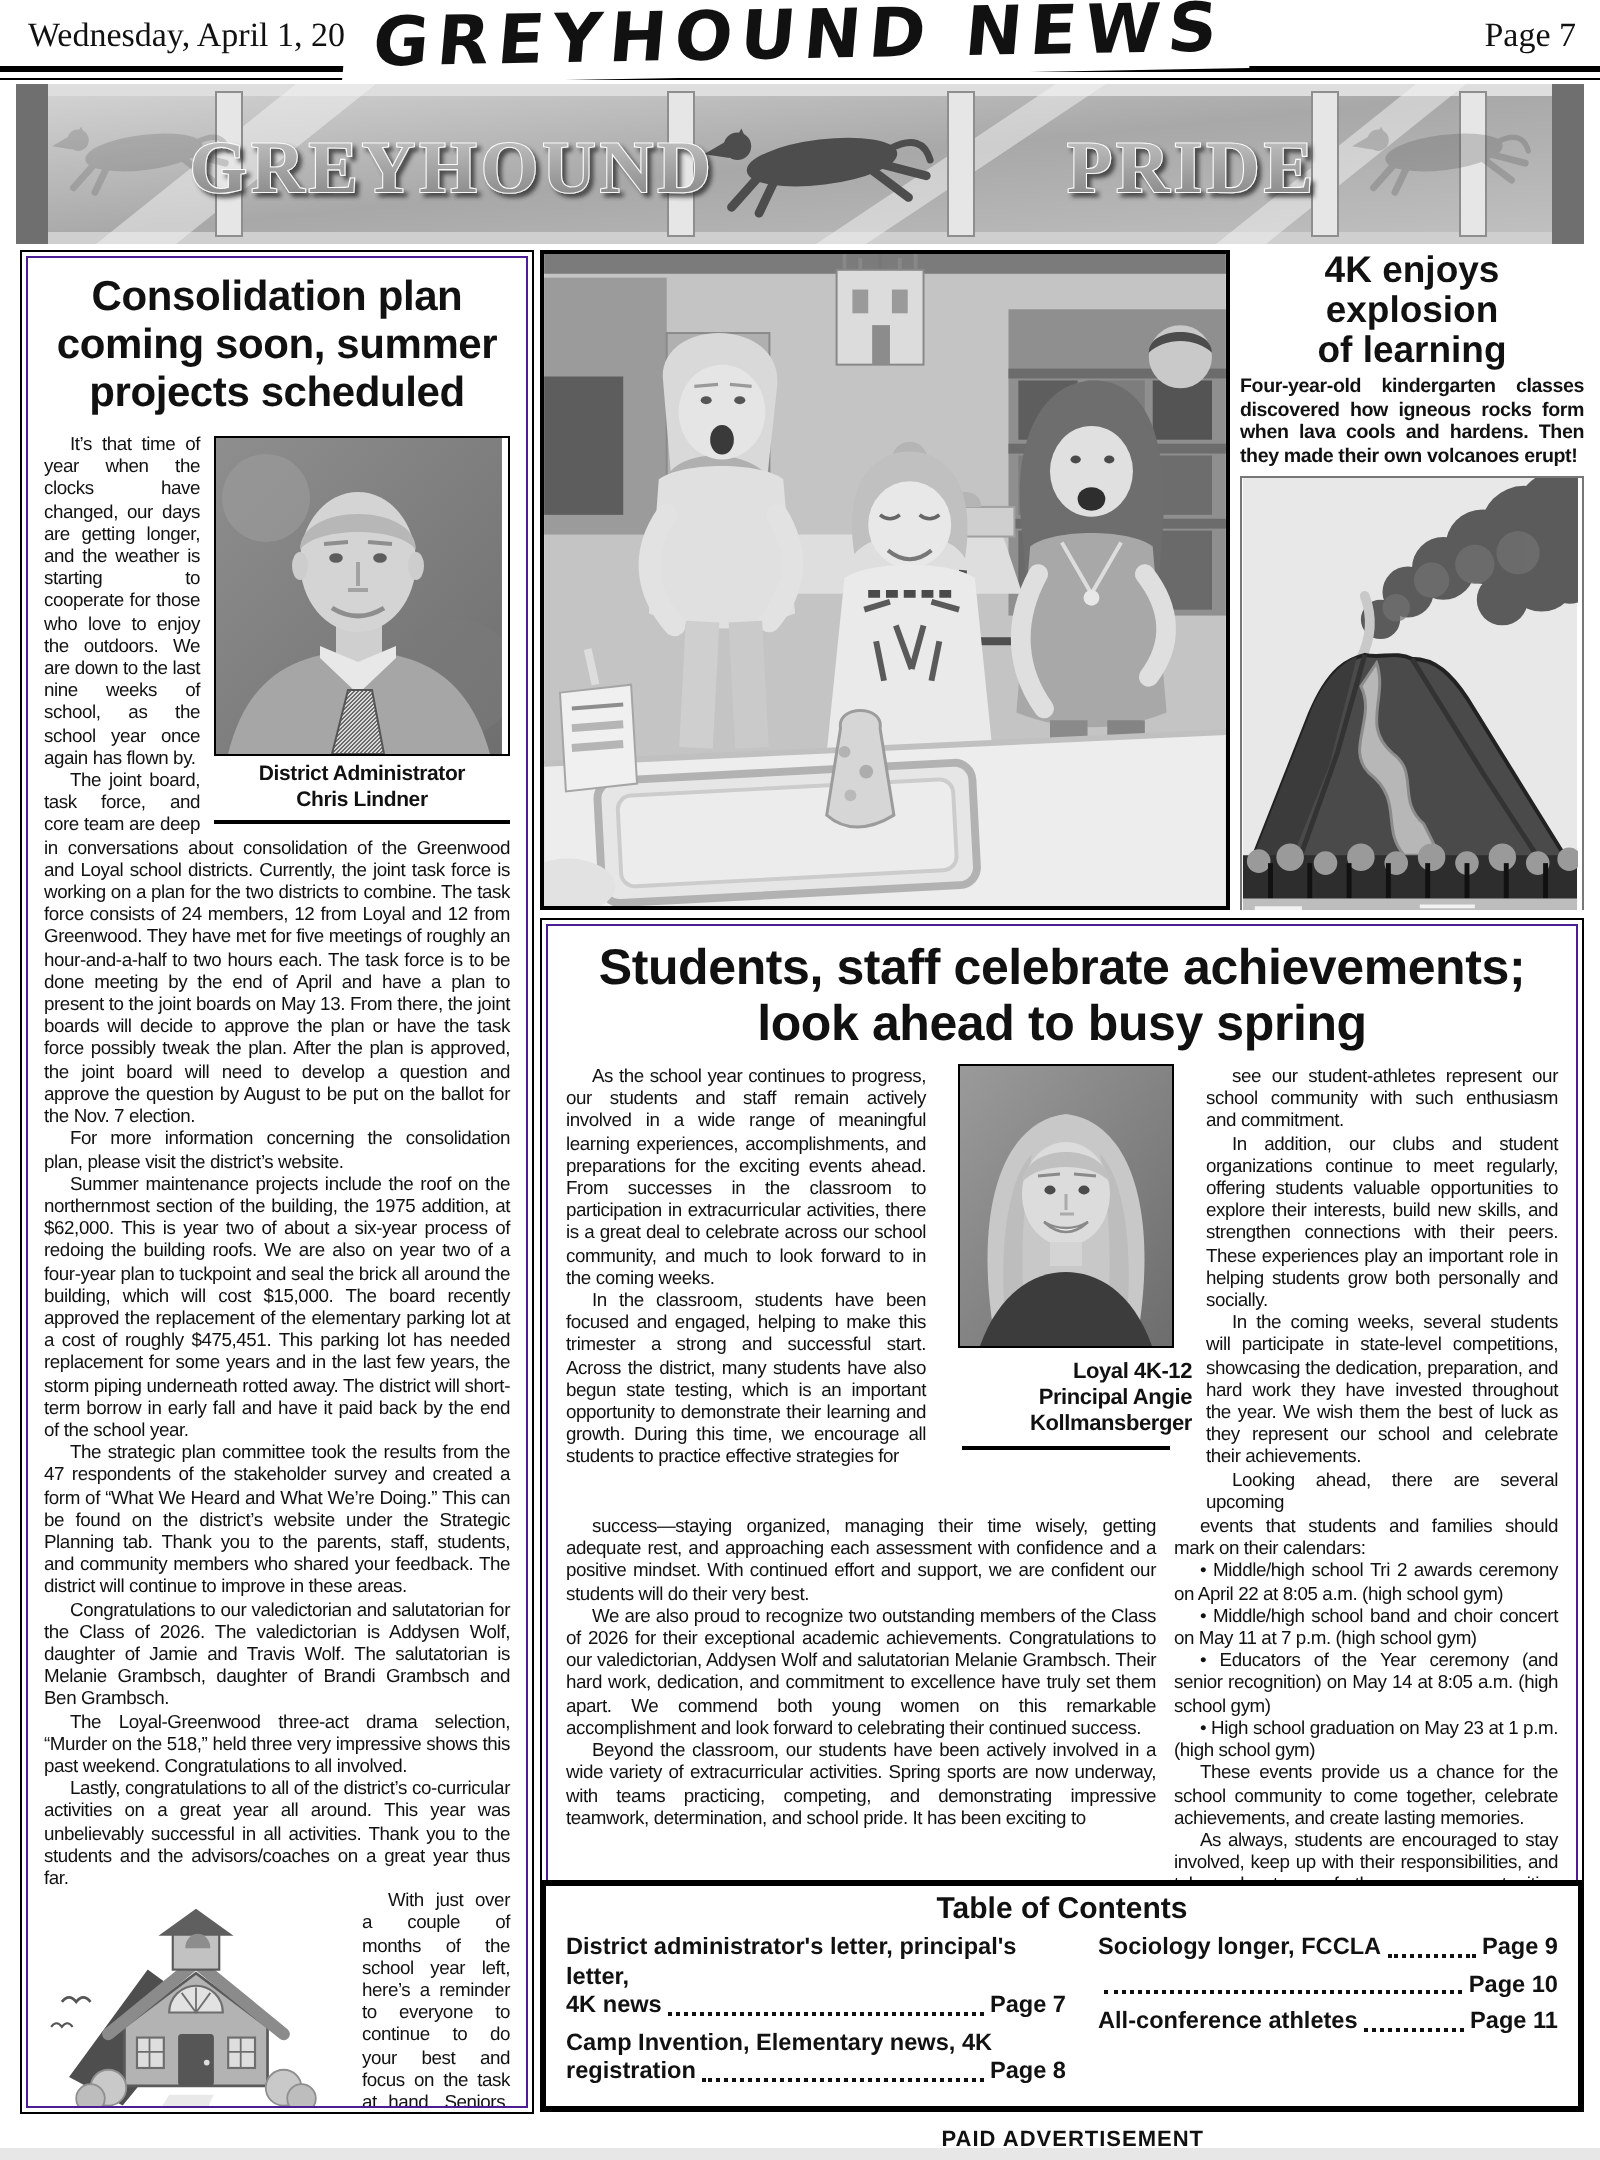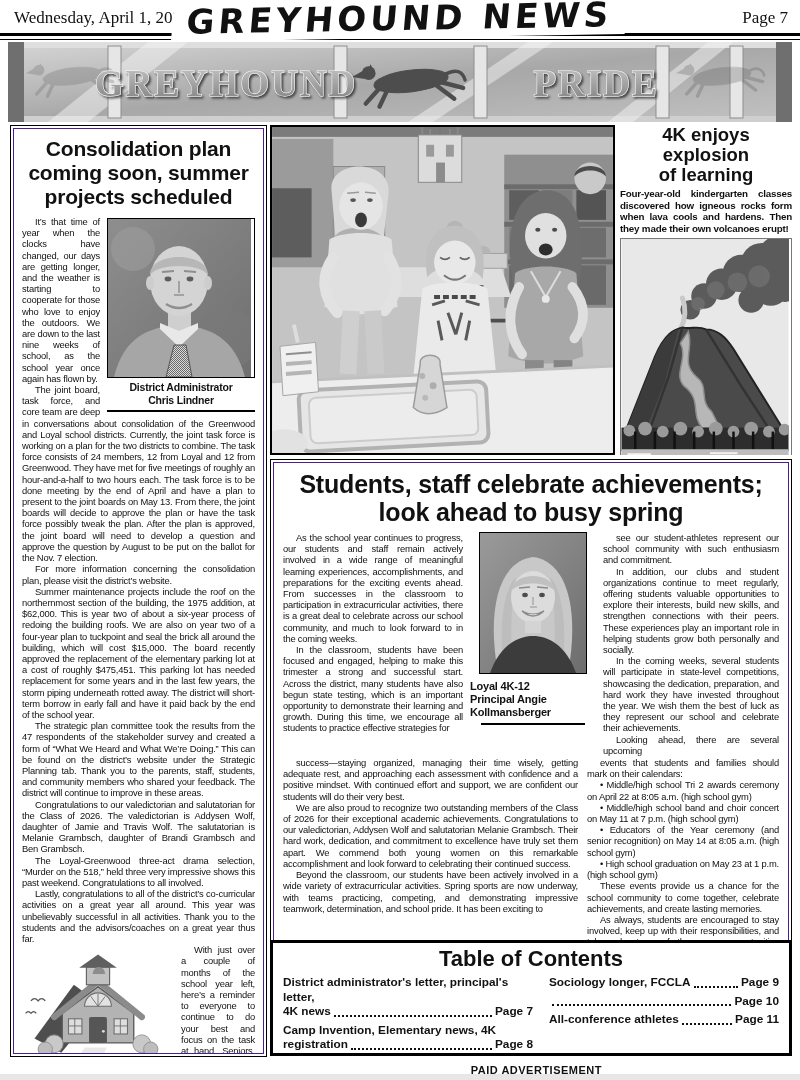--- a/index.html
+++ b/index.html
@@ -39,25 +39,25 @@
   .fourk-intro{font-weight:bold;font-size:9.8px;line-height:11.6px;letter-spacing:-0.2px;text-align:justify;}
   .volcano-frame{margin-top:4px;border:1px solid #777;}
   
   .main-art{left:270px;top:459px;width:522px;height:540px;}
   .main-art-in{padding:5px 9px 4px 9px;}
   .headline-main{font-weight:bold;font-size:25px;line-height:28px;text-align:center;margin:2px 0 6px 0;}
   .art-top{display:grid;grid-template-columns:180px 126px auto;column-gap:7px;}
   .art-bottom{display:grid;grid-template-columns:295px auto;column-gap:9px;margin-top:1px;}
   .photo-col{text-align:center;}
   .angie-frame{border:1.5px solid #000;display:inline-block;line-height:0;}
-  .angie-cap{font-weight:bold;font-size:11px;line-height:13px;text-align:left;margin-top:4px;}
+  .angie-cap{font-weight:bold;font-size:11px;line-height:13px;text-align:right;margin-top:4px;}
   .angie-rule{border-top:2px solid #000;width:104px;margin:4px auto 0 auto;}
   
   .toc{left:270px;top:940px;width:522px;height:116px;border:3px solid #000;box-sizing:border-box;padding:3px 10px;}
-  .toc-title{font-weight:bold;font-size:22px;text-align:center;margin:0 0 3px 0;}
+  .toc-title{font-weight:bold;font-size:15px;text-align:center;margin:0 0 3px 0;}
   .toc-cols{display:grid;grid-template-columns:250px auto;column-gap:16px;}
   .toc-entry{font-weight:bold;font-size:11.8px;line-height:14.5px;margin-bottom:4px;}
   .toc-row{display:flex;align-items:flex-end;}
   .toc-leader{flex:1;border-bottom:2px dotted #111;margin:0 3px 2px 3px;}
   
   .paid{position:absolute;left:170px;top:1062px;width:440px;display:flex;align-items:flex-end;flex-direction:column;}
   .paid .line{flex:1;border-top:2px solid #000;}
   .paid .lbl{font-weight:bold;font-size:11px;letter-spacing:0.5px;padding:0 8px;}
   .bottom-strip{position:absolute;left:0;top:1074px;width:800px;height:6px;background:#e7e7e7;border-bottom:2px solid #9a9a9a;}
   svg{display:block;}

